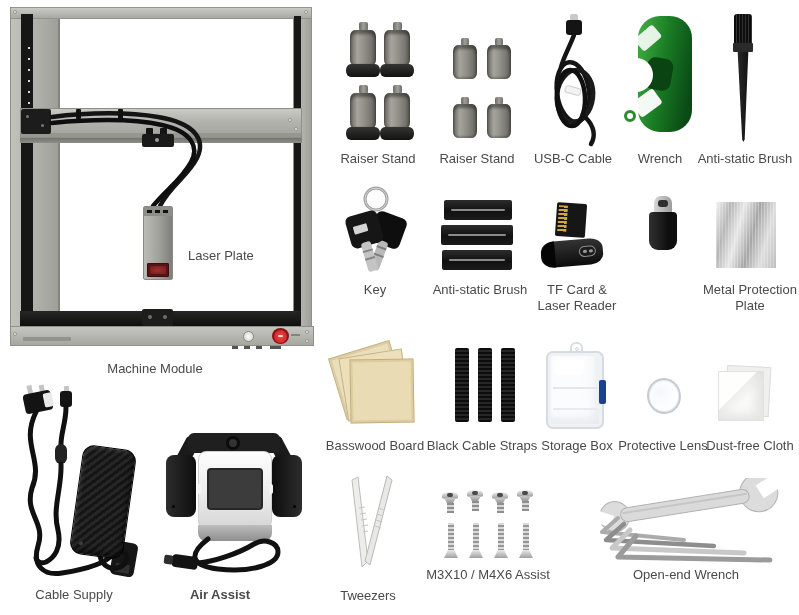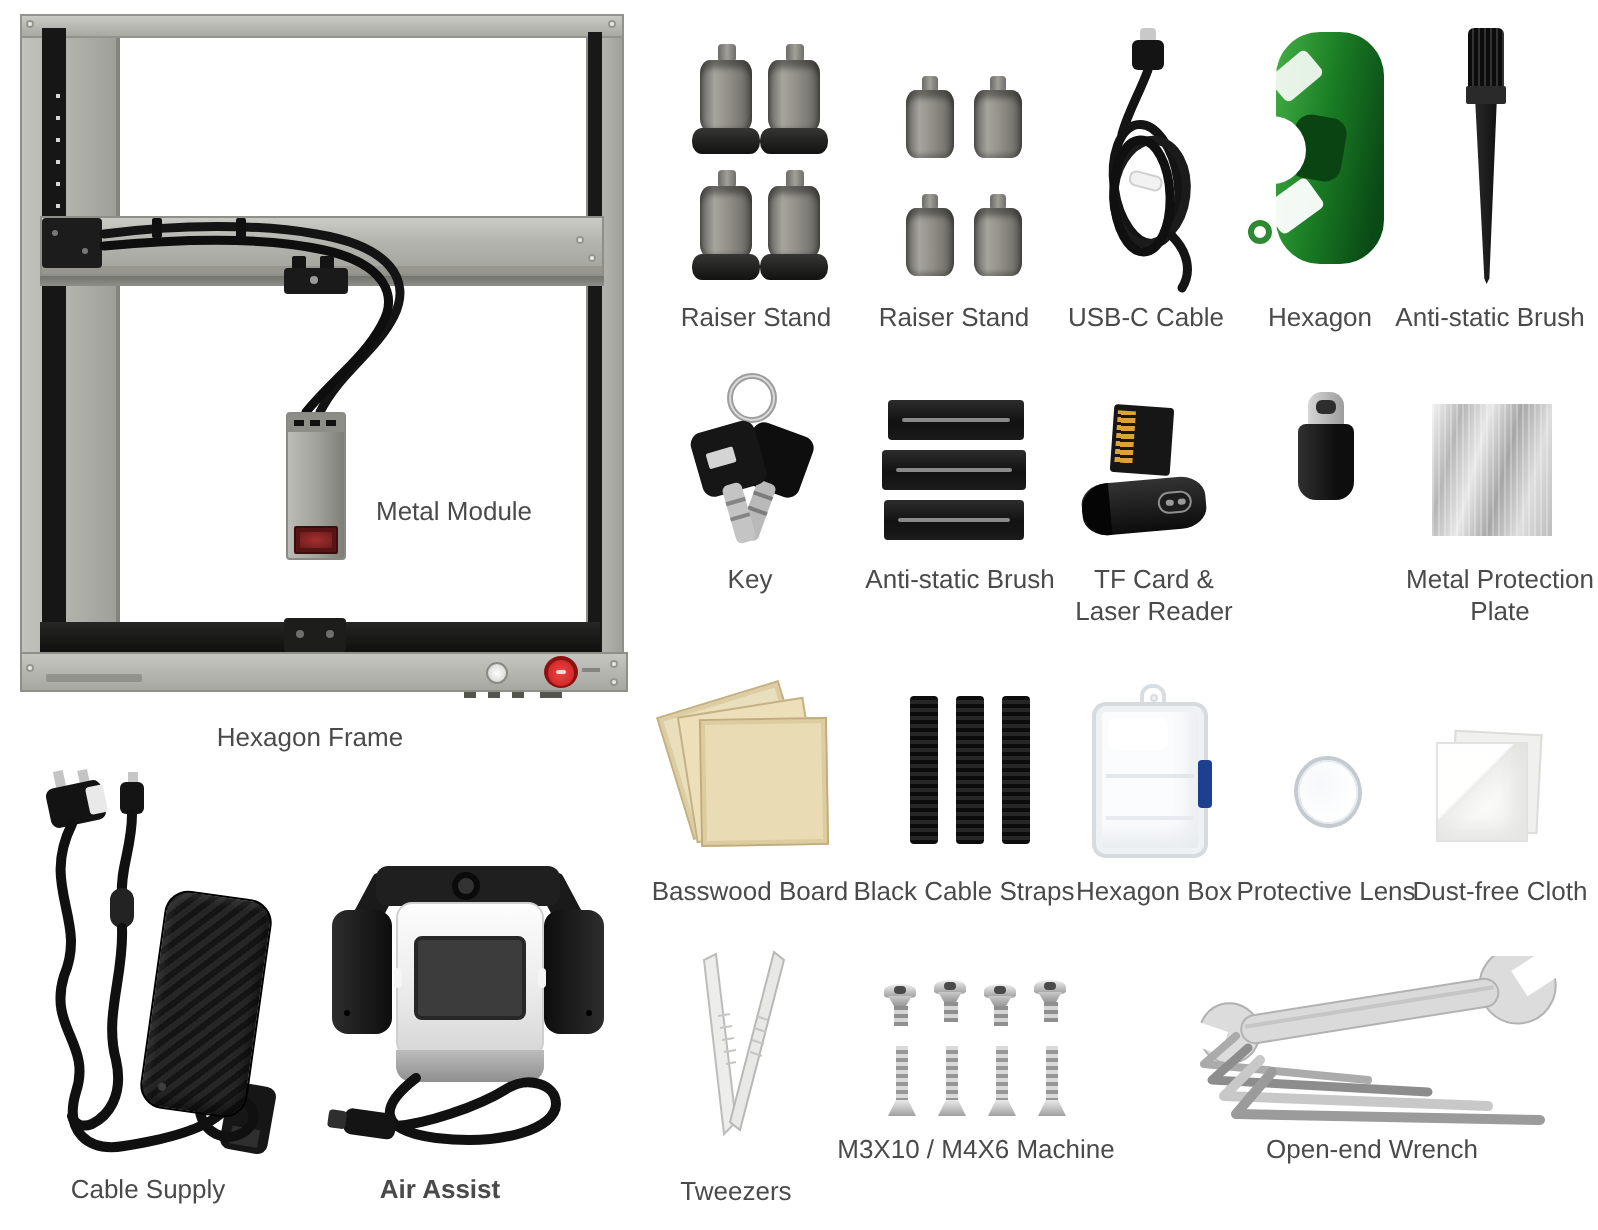--- a/index.html
+++ b/index.html
@@ -86,21 +86,21 @@
     <div class="abs" style="left:143px;top:206px;width:30px;height:74px;background:linear-gradient(90deg,#bcbcb7,#a0a09b 55%,#7f7f7a);border-radius:2px;border:1px solid #8a8a85;">
       <div class="abs" style="left:0;top:0;width:28px;height:9px;background:#8e8e89;">
         <div class="abs" style="left:3px;top:3px;width:5px;height:3px;background:#111;"></div>
         <div class="abs" style="left:11px;top:3px;width:5px;height:3px;background:#111;"></div>
         <div class="abs" style="left:19px;top:3px;width:5px;height:3px;background:#111;"></div>
       </div>
       <div class="abs" style="left:3px;top:56px;width:22px;height:14px;background:#571414;border:1px solid #3c0d0d;border-radius:1px;">
         <div class="abs" style="left:2px;top:2px;right:2px;bottom:2px;background:radial-gradient(#a32f2f,#6d1c1c);"></div>
       </div>
     </div>
-    <div class="lbl" style="left:188px;top:248px;width:90px;text-align:left;">Metal Module</div>
+    <div class="lbl" style="left:188px;top:248px;width:90px;text-align:left;">Laser Plate</div>
 
     <div class="abs" style="left:20px;top:311px;width:280px;height:16px;background:linear-gradient(#262624,#0e0e0c);"></div>
     <div class="abs" style="left:142px;top:309px;width:31px;height:17px;background:#1d1d1b;border-radius:2px;">
       <div class="abs" style="left:6px;top:6px;width:4px;height:4px;border-radius:50%;background:#6e6e6e;"></div>
       <div class="abs" style="left:21px;top:6px;width:4px;height:4px;border-radius:50%;background:#6e6e6e;"></div>
     </div>
     <div class="abs" style="left:10px;top:326px;width:304px;height:20px;background:linear-gradient(#c6c6c1,#a7a7a2);border:1px solid #8f8f8a;">
       <div class="abs" style="left:12px;top:10px;width:48px;height:4px;background:#8d8d88;border-radius:1px;opacity:.85;"></div>
       <div class="abs" style="left:232px;top:4px;width:11px;height:11px;border-radius:50%;background:radial-gradient(#fdfdfd,#cfcfca);border:1px solid #8a8a85;"></div>
       <div class="abs" style="left:261px;top:1px;width:17px;height:16px;border-radius:50%;background:#8c1212;">
@@ -111,21 +111,21 @@
     </div>
     <div class="abs" style="left:232px;top:346px;width:6px;height:3px;background:#55554f;"></div>
     <div class="abs" style="left:244px;top:346px;width:6px;height:3px;background:#55554f;"></div>
     <div class="abs" style="left:256px;top:346px;width:6px;height:3px;background:#55554f;"></div>
     <div class="abs" style="left:270px;top:346px;width:11px;height:3px;background:#55554f;"></div>
     <div class="dot" style="left:13px;top:10px;"></div>
     <div class="dot" style="left:304px;top:10px;"></div>
     <div class="dot" style="left:13px;top:332px;"></div>
     <div class="dot" style="left:305px;top:330px;"></div>
     <div class="dot" style="left:305px;top:339px;"></div>
-    <div class="lbl" style="left:95px;top:361px;width:120px;">Hexagon Frame</div>
+    <div class="lbl" style="left:95px;top:361px;width:120px;">Machine Module</div>
   </div>
 
   <div class="abs" style="left:0;top:380px;width:160px;height:235px;">
     <svg class="abs" width="160" height="215" viewBox="0 0 160 215" style="left:0;top:0;">
       <g transform="rotate(-12 38 22)">
         <rect x="30" y="4" width="5" height="10" fill="#c4c4c4"></rect>
         <rect x="42" y="6" width="5" height="10" fill="#c4c4c4"></rect>
         <rect x="24" y="12" width="28" height="20" rx="4" fill="#131313"></rect>
         <rect x="44" y="15" width="9" height="14" rx="2" fill="#e9e9e9"></rect>
       </g>
@@ -232,21 +232,21 @@
   <div class="lbl" style="left:528px;top:151px;width:90px;">USB-C Cable</div>
 
   <div class="abs" style="left:622px;top:14px;width:78px;height:122px;">
     <div class="abs" style="left:16px;top:2px;width:54px;height:116px;border-radius:22px;background:linear-gradient(100deg,#45b047,#1a7d24 45%,#0a4a16 88%);"></div>
     <div class="abs" style="left:24px;top:44px;width:26px;height:32px;background:#0b4413;border-radius:8px;transform:rotate(10deg);"></div>
     <div class="abs" style="left:-3px;top:44px;width:34px;height:34px;border-radius:50%;background:#fff;"></div>
     <div class="abs" style="left:14px;top:16px;width:24px;height:16px;background:rgba(255,255,255,.88);border-radius:3px;transform:rotate(-40deg);"></div>
     <div class="abs" style="left:12px;top:80px;width:26px;height:18px;background:rgba(255,255,255,.95);border-radius:3px;transform:rotate(-36deg);"></div>
     <div class="abs" style="left:2px;top:96px;width:12px;height:12px;border-radius:50%;border:3px solid #2d8a33;"></div>
   </div>
-  <div class="lbl" style="left:620px;top:151px;width:80px;">Hexagon</div>
+  <div class="lbl" style="left:620px;top:151px;width:80px;">Wrench</div>
 
   <div class="abs" style="left:730px;top:14px;width:28px;height:130px;">
     <div class="abs" style="left:4px;top:0;width:18px;height:30px;border-radius:3px 3px 0 0;background:repeating-linear-gradient(90deg,#0c0c0c 0 2px,#333 2px 3px);"></div>
     <div class="abs" style="left:3px;top:29px;width:20px;height:9px;background:#2a2a2a;border-radius:1px;"></div>
     <div class="abs" style="left:6px;top:38px;width:14px;height:90px;background:linear-gradient(90deg,#2b2b2b,#0f0f0f);clip-path:polygon(12% 0,88% 0,62% 97%,52% 100%,44% 97%);"></div>
   </div>
   <div class="lbl" style="left:694px;top:151px;width:102px;">Anti-static Brush</div>
 
   <svg class="abs" width="84" height="96" viewBox="0 0 84 96" style="left:336px;top:184px;">
     <circle cx="40" cy="15" r="11" fill="none" stroke="#9d9d9d" stroke-width="3"></circle>
@@ -328,21 +328,21 @@
     <div class="abs" style="left:24px;top:0;width:13px;height:12px;border:2px solid #d8dde2;border-radius:6px 6px 0 0;background:#fff;">
       <div class="abs" style="left:3px;top:3px;width:4px;height:4px;border-radius:50%;background:#eef1f4;border:1px solid #d8dde2;"></div>
     </div>
     <div class="abs" style="left:0;top:9px;width:58px;height:78px;background:#fbfcfd;border:2px solid #d6dbe0;border-radius:7px;box-shadow:inset 0 0 0 3px #eef2f5, inset -6px -8px 12px rgba(190,200,210,.35);">
       <div class="abs" style="left:5px;top:34px;width:44px;height:2px;background:#e2e7ec;"></div>
       <div class="abs" style="left:5px;top:55px;width:44px;height:2px;background:#e7ebef;"></div>
       <div class="abs" style="left:6px;top:6px;width:30px;height:16px;background:rgba(255,255,255,.9);border-radius:4px;"></div>
     </div>
     <div class="abs" style="left:53px;top:38px;width:7px;height:24px;background:#1e3f8f;border-radius:2px;"></div>
   </div>
-  <div class="lbl" style="left:535px;top:438px;width:84px;">Hexagon Box</div>
+  <div class="lbl" style="left:535px;top:438px;width:84px;">Storage Box</div>
 
   <div class="abs" style="left:646px;top:378px;width:36px;height:36px;border-radius:50%;border:2px solid #c4cad0;background:radial-gradient(circle at 38% 35%, rgba(244,247,250,.9), rgba(255,255,255,.1) 70%);transform:rotate(-8deg) scaleX(.94);box-shadow:inset 0 0 0 1px #e6ebef;"></div>
   <div class="lbl" style="left:613px;top:438px;width:100px;">Protective Lens</div>
 
   <div class="abs" style="left:716px;top:366px;width:56px;height:58px;">
     <div class="abs" style="left:10px;top:0;width:44px;height:50px;background:#f0f0ef;border:1px solid #dcdcda;transform:rotate(3deg);"></div>
     <div class="abs" style="left:2px;top:5px;width:46px;height:50px;background:#fafaf9;border:1px solid #e2e2e0;box-shadow:inset -8px -6px 10px rgba(205,205,200,.45);">
       <div class="abs" style="left:0;top:0;width:100%;height:100%;background:linear-gradient(135deg,rgba(255,255,255,.9) 40%,rgba(215,215,210,.35) 42%,transparent 60%);"></div>
     </div>
   </div>
@@ -394,21 +394,21 @@
     <div class="screw-l" style="left:494px;top:523px;">
         <div class="thr"></div>
         <div class="head"></div>
       </div>
     <div class="screw-l" style="left:519px;top:523px;">
         <div class="thr"></div>
         <div class="head"></div>
       </div>
   </div>
   <div class="lbl sp" style="left:410px;top:565px;width:156px;">
-    <span class="ln">M3X10 / M4X6 Machine</span>
+    <span class="ln">M3X10 / M4X6 Assist</span>
   </div>
 
   <svg class="abs" width="220" height="92" viewBox="0 0 220 92" style="left:578px;top:478px;">
     <g transform="rotate(-9 110 28)">
       <circle cx="36" cy="27" r="15" fill="#dcdcdc" stroke="#b2b2b2"></circle>
       <circle cx="182" cy="26" r="19" fill="#dcdcdc" stroke="#b2b2b2"></circle>
       <rect x="42" y="20" width="130" height="14" rx="7" fill="#dadada" stroke="#b2b2b2"></rect>
       <rect x="44" y="24" width="126" height="2" fill="#c6c6c6"></rect>
       <rect x="10" y="20" width="24" height="12" fill="#ffffff" transform="rotate(28 22 26)"></rect>
       <rect x="182" y="12" width="28" height="15" fill="#ffffff" transform="rotate(-24 196 20)"></rect>

